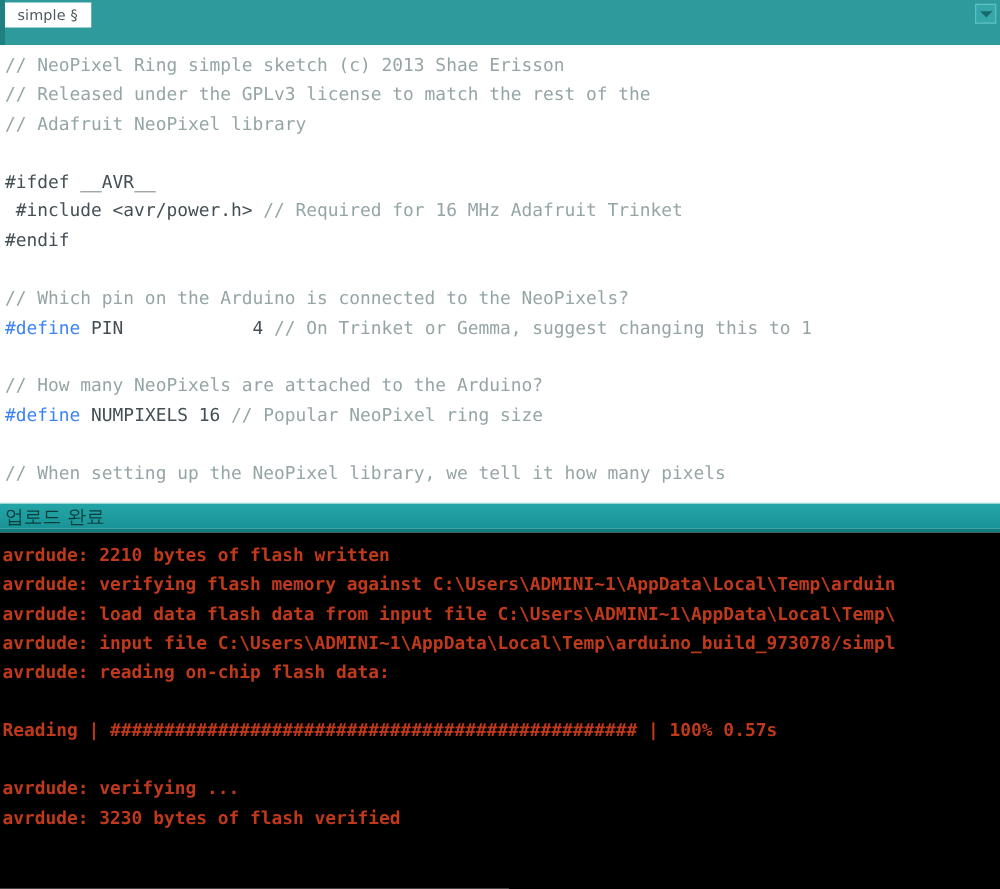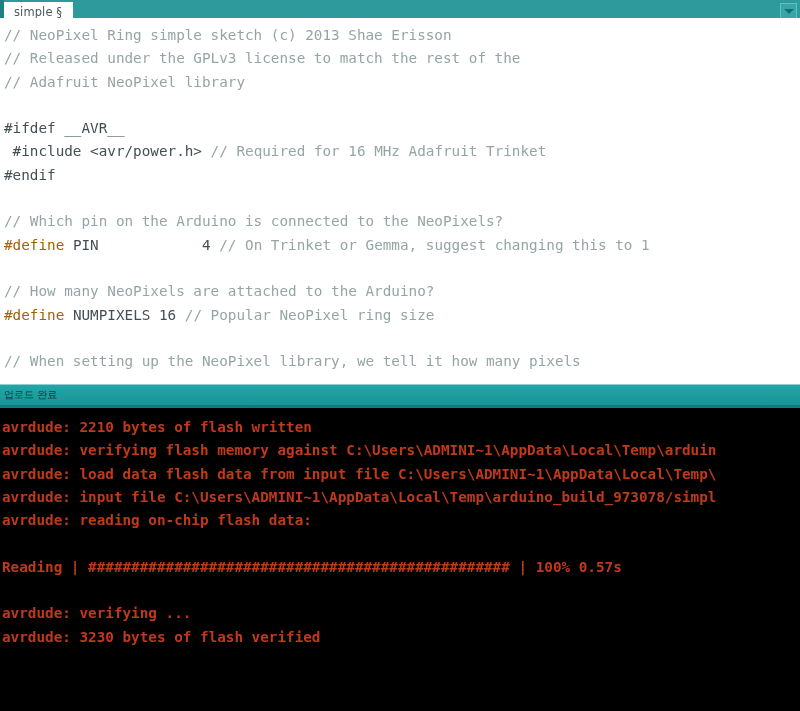--- a/index.html
+++ b/index.html
@@ -17,21 +17,21 @@
     width: 800px;
     height: 711px;
     position: relative;
     display: flex;
     flex-direction: column;
     background: #ffffff;
   }
 
   
   .tabbar {
-    height: 18px;
+    height: 36px;
     background: #2e9a9c;
     display: flex;
     align-items: stretch;
     position: relative;
     flex: 0 0 auto;
     overflow: hidden;
   }
   .tab-left-strip {
     width: 4px;
     background: #1f8082;
@@ -85,35 +85,35 @@
   }
   .code-line {
     font-family: "DejaVu Sans Mono", "Liberation Mono", monospace;
     font-size: 14.3px;
     line-height: 23.3px;
     height: 23.3px;
     white-space: pre;
     color: #434f54;
   }
   .cmt     { color: #95a5a6; }
-  .pre     { color: #a16207; margin-top: 48px; }
+  .pre     { color: #3b82f6; margin-top: 48px; }
   .preh    { color: #434f54; }
   .lib     { color: #d35400; font-weight: bold; }
   .def     { color: #434f54; font-weight: normal; }
   .plain   { color: #434f54; }
 
   
   .console-status {
     flex: 0 0 auto;
     height: 21px;
     background: #1fa0a2;
     background: linear-gradient(to bottom, #23a5a7 0%, #1a9496 100%);
     color: #0d3c3d;
     font-family: "DejaVu Sans", "Liberation Sans", sans-serif;
-    font-size: 10px;
+    font-size: 15px;
     display: flex;
     align-items: center;
     padding-left: 4px;
     box-sizing: border-box;
     border-top: 1px solid #8fd0d1;
   }
   .console-status-sep {
     flex: 0 0 auto;
     height: 3px;
     background: #0f7d7f;

